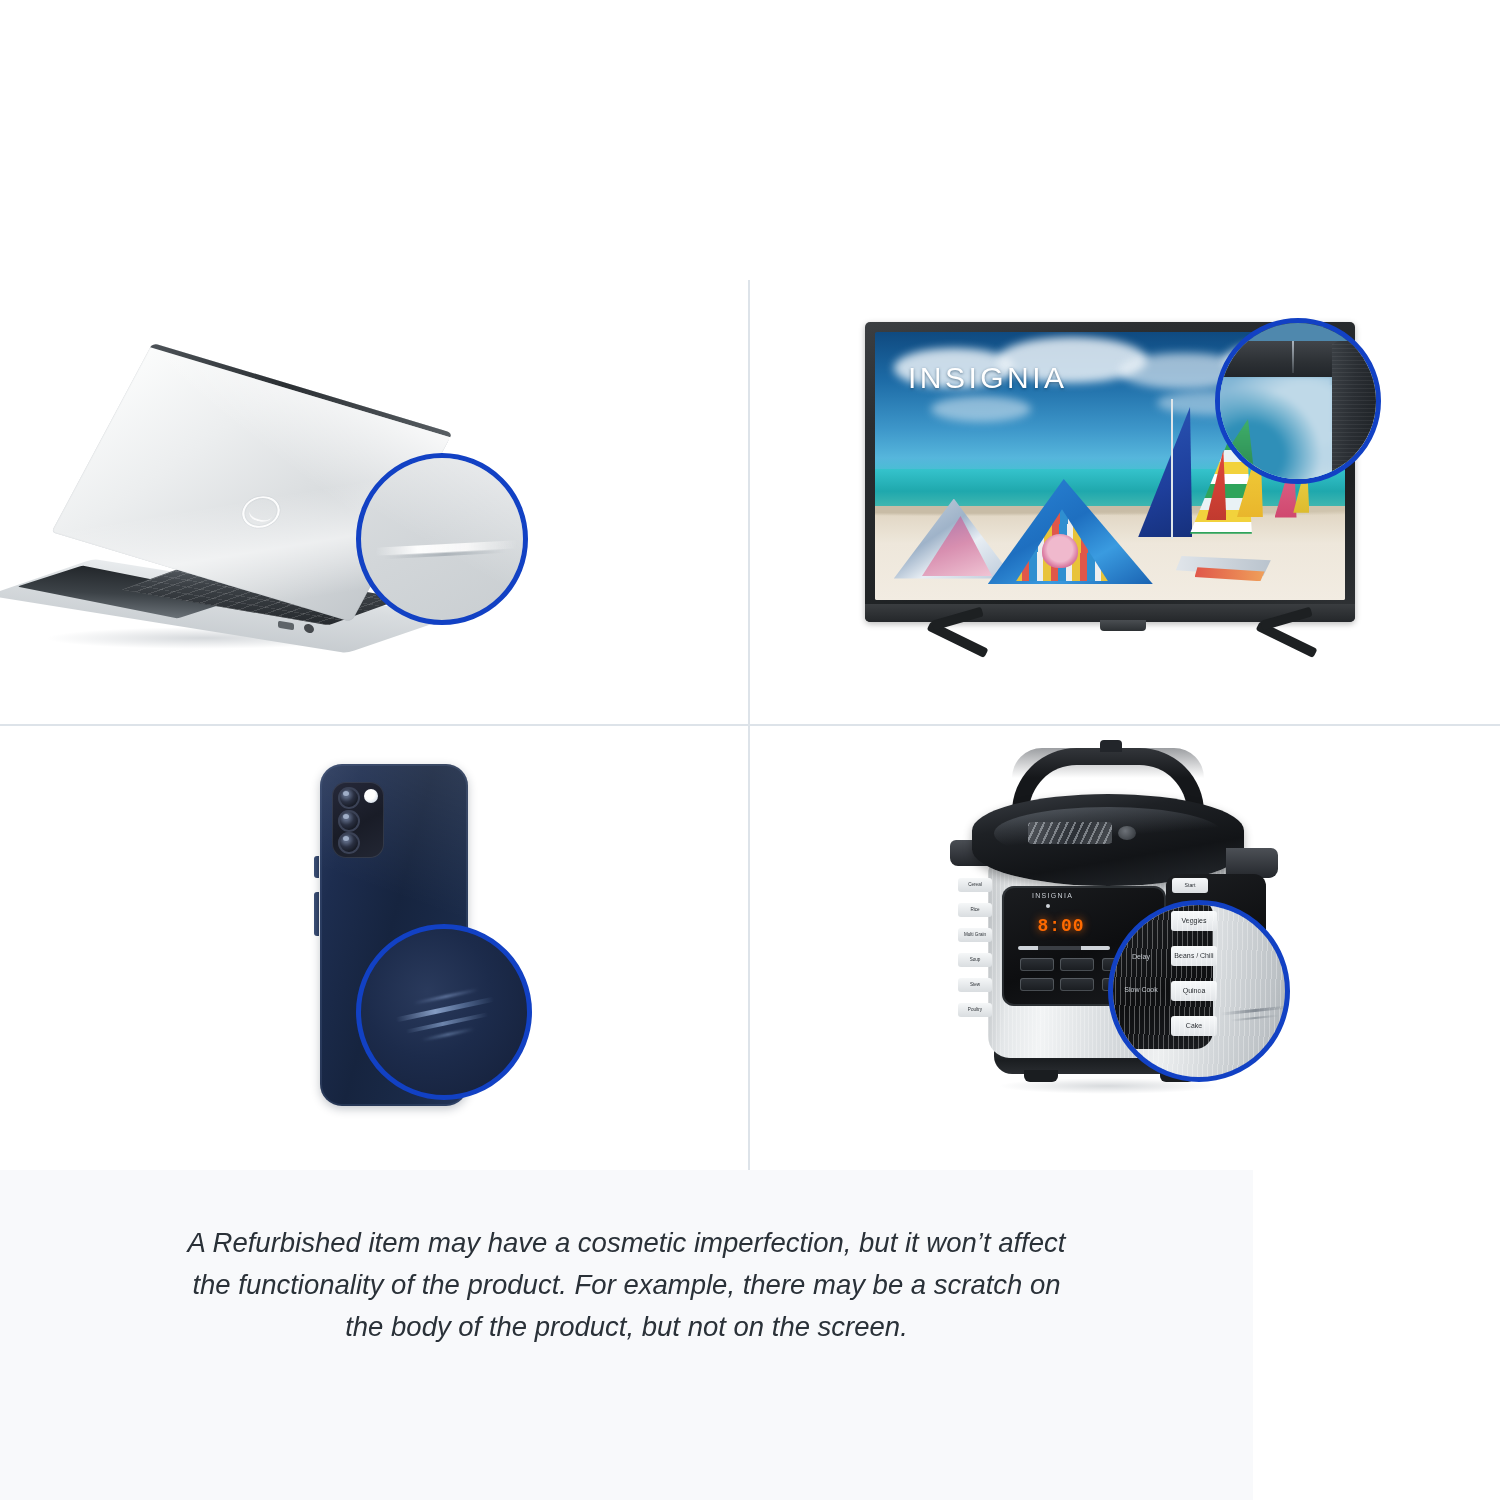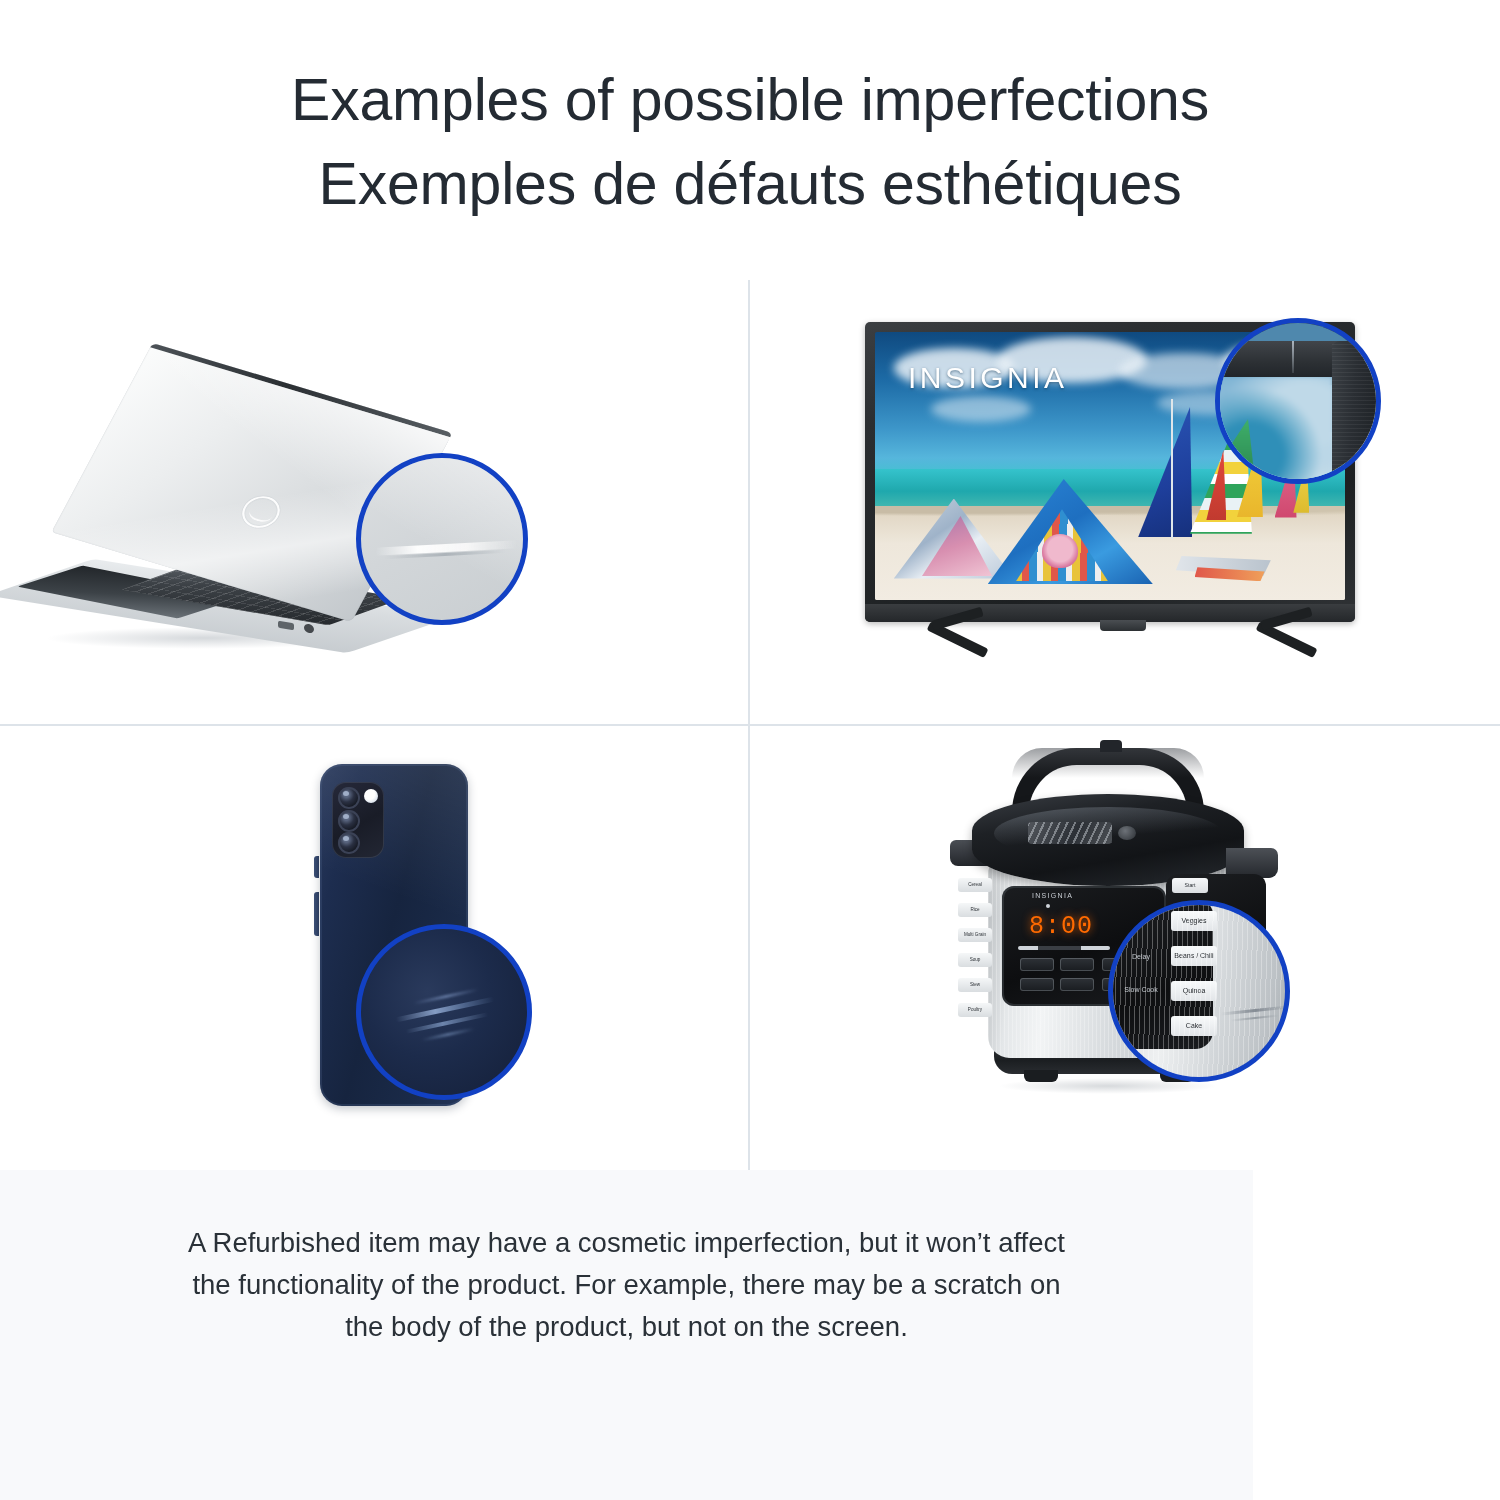--- a/index.html
+++ b/index.html
@@ -283,21 +283,21 @@
     position:absolute; left:52px; top:138px; width:164px; height:120px; border-radius: 12px;
     background: linear-gradient(160deg,#1b1d20,#0d0e10 55%,#1a1c1f);
     box-shadow: inset 0 0 0 2px rgba(90,96,104,.35);
     z-index: 3;
   }
   .ck-brand { position:absolute; left:30px; top:6px; font-size:7px; color:#c9ced4; letter-spacing:1.3px; }
   .ck-dot { position:absolute; left:44px; top:18px; width:4px; height:4px; border-radius:50%; background:#cfd4da; }
   .ck-led {
     position:absolute; left:20px; top:26px; width:78px; height:28px;
     display:flex; align-items:center; justify-content:center;
-    color:#ff6a00; font-family:"Liberation Mono", monospace; font-size:25px; font-weight:400;
+    color:#ff6a00; font-family:"Liberation Mono", monospace; font-size:18px; font-weight:700;
     letter-spacing:1px; text-shadow: 0 0 8px rgba(255,106,0,.85);
   }
   .ck-bar { position:absolute; left:16px; top:60px; width:92px; height:4px; border-radius:2px;
     background: linear-gradient(90deg,#cfd4da 0 22%, #3a3e44 22% 68%, #cfd4da 68% 100%); }
   .ck-minibtn { position:absolute; width:34px; height:13px; border-radius:3px;
     background: linear-gradient(#2e3237,#191c20); box-shadow: inset 0 0 0 1px rgba(160,168,176,.35);
     font-size:4px; color:#cfd4da; display:flex; align-items:center; justify-content:center; line-height:1; }
   .ck-col-left { position:absolute; left:8px; top:130px; width:34px; z-index:3; display:flex; flex-direction:column; gap:11px; }
   .ck-col-left .lbl { height:14px; border-radius:3px; background: linear-gradient(#f5f7f8,#d9dde0);
     font-size:4.6px; color:#2c3136; display:flex; align-items:center; justify-content:center; text-align:center; line-height:1.05; }
@@ -329,33 +329,30 @@
     background: linear-gradient(90deg, rgba(120,128,136,0), rgba(120,128,136,.6), rgba(120,128,136,0));
     transform: rotate(-6deg); filter: blur(.6px); z-index:3; }
   .ck-shadow { position:absolute; left:48px; top:330px; width:220px; height:16px;
     background: radial-gradient(ellipse at 50% 50%, rgba(140,148,156,.35), rgba(255,255,255,0) 70%); }
 
   
   .footer {
     position: absolute; left: 0; top: 1170px; width: 1253px; height: 330px;
     background: #f8f9fb;
     padding: 52px 170px 0 170px;
+    font-style: italic;
   }
   .fp { font-size: 27.5px; line-height: 42px; font-weight: 300; color: #2a3138; text-align: center; }
   .fp + .fp { margin-top: 34px; }
 </style>
 </head>
 <body>
 
 <div class="page">
 
-  <div class="title-block">
-    <div class="title-line">Examples of possible imperfections</div>
-    <div class="title-line">Exemples de défauts esthétiques</div>
-  </div>
 
   <div class="grid">
     <div class="vdiv"></div>
     <div class="hdiv"></div>
 
     <div class="cell cell-laptop">
       <div class="lt-wrap">
         <div class="lt-shadow"></div>
         <div class="lt-base"></div>
         <div class="lt-screen"></div>

